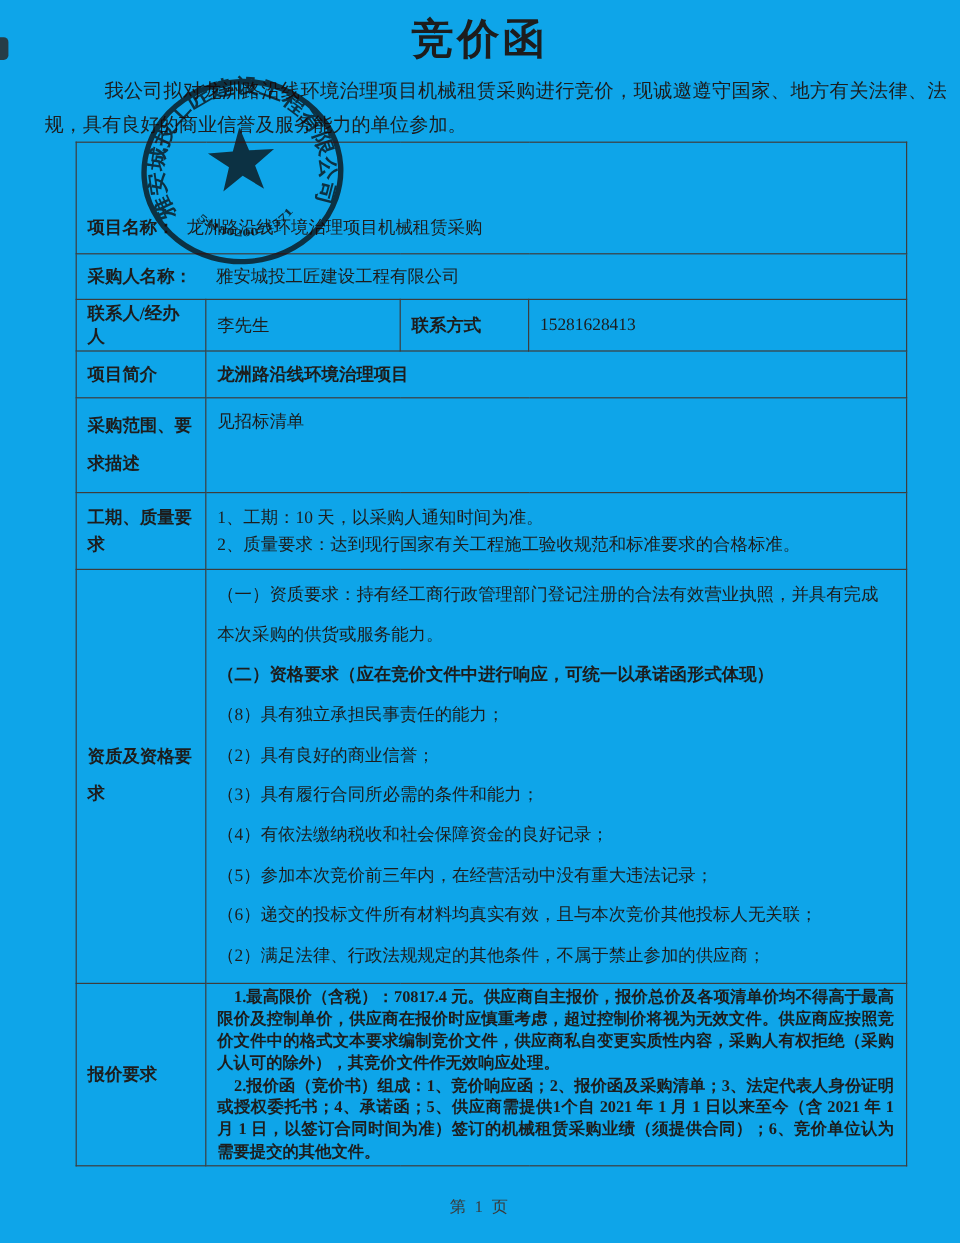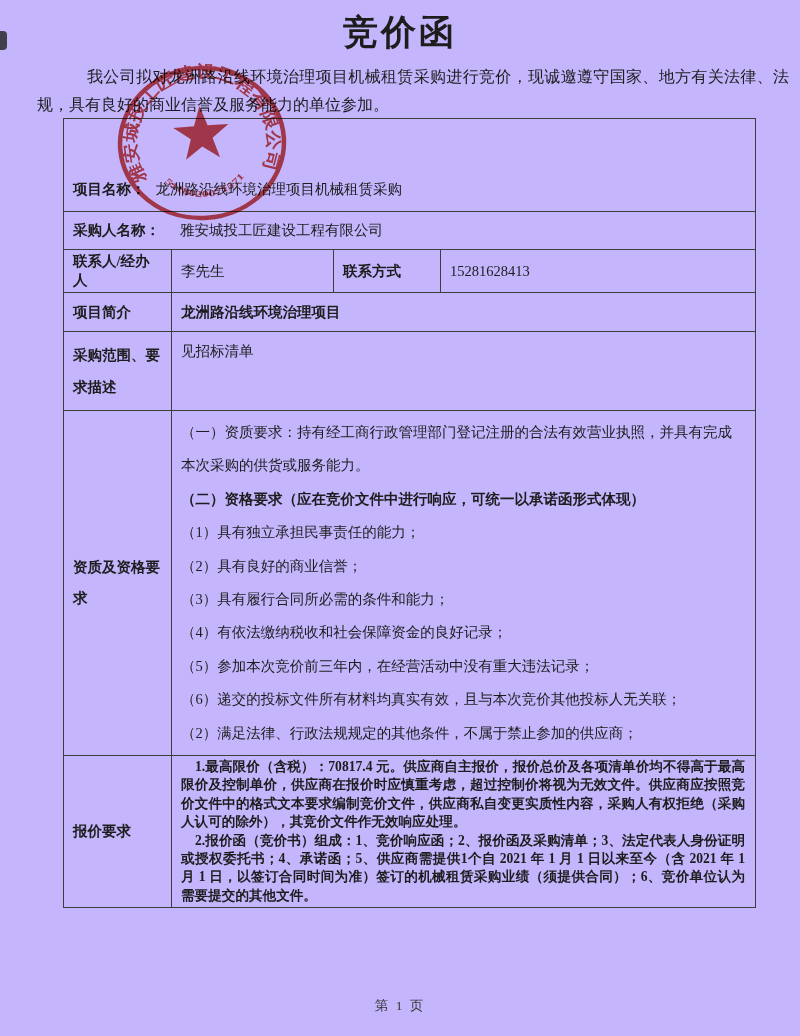--- a/index.html
+++ b/index.html
@@ -1,18 +1,18 @@
 <!DOCTYPE html>
 <html><head>
 <meta charset="utf-8">
 <style>
   html,body { margin:0; padding:0; }
   .page {
     position:relative; width:800px; height:1036px;
-    background:#c4b5fd; overflow:hidden;
+    background:#0ea5e9; overflow:hidden;
     font-family:"Liberation Serif","DejaVu Serif",serif;
     color:#1d1d1d;
   }
   .scan-smudge {
     position:absolute; left:0; top:31px; width:7px; height:19px;
     background:#2a2a2a; border-radius:0 4px 4px 0; opacity:.85;
   }
   .doc-title {
     position:absolute; top:9px; left:0; width:100%; margin:0;
     text-align:center; font-size:35px; font-weight:bold; letter-spacing:3px;
@@ -98,26 +98,33 @@
         <td>15281628413</td>
       </tr>
       <tr class="r4">
         <td class="lab">项目简介</td>
         <td colspan="3" class="lab">龙洲路沿线环境治理项目</td>
       </tr>
       <tr class="r5">
         <td class="lab">采购范围、要求描述</td>
         <td colspan="3" style="vertical-align:top; padding-top:10px;">见招标清单</td>
       </tr>
+      <tr class="r6">
+        <td class="lab">工期、质量要求</td>
+        <td colspan="3">
+          <div>1、工期：10 天，以采购人通知时间为准。</div>
+          <div>2、质量要求：达到现行国家有关工程施工验收规范和标准要求的合格标准。</div>
+        </td>
+      </tr>
       <tr class="r7">
         <td class="lab center-lab">资质及资格要求</td>
         <td colspan="3" class="qual-cell">
           <p>（一）资质要求：持有经工商行政管理部门登记注册的合法有效营业执照，并具有完成本次采购的供货或服务能力。</p>
           <p class="bold">（二）资格要求（应在竞价文件中进行响应，可统一以承诺函形式体现）</p>
-          <p>（1）具有独立承担民事责任的能力；</p>
+          <p>（8）具有独立承担民事责任的能力；</p>
           <p>（2）具有良好的商业信誉；</p>
           <p>（3）具有履行合同所必需的条件和能力；</p>
           <p>（4）有依法缴纳税收和社会保障资金的良好记录；</p>
           <p>（5）参加本次竞价前三年内，在经营活动中没有重大违法记录；</p>
           <p>（6）递交的投标文件所有材料均真实有效，且与本次竞价其他投标人无关联；</p>
           <p>（2）满足法律、行政法规规定的其他条件，不属于禁止参加的供应商；</p>
         </td>
       </tr>
       <tr class="r9">
         <td class="lab">报价要求</td>

